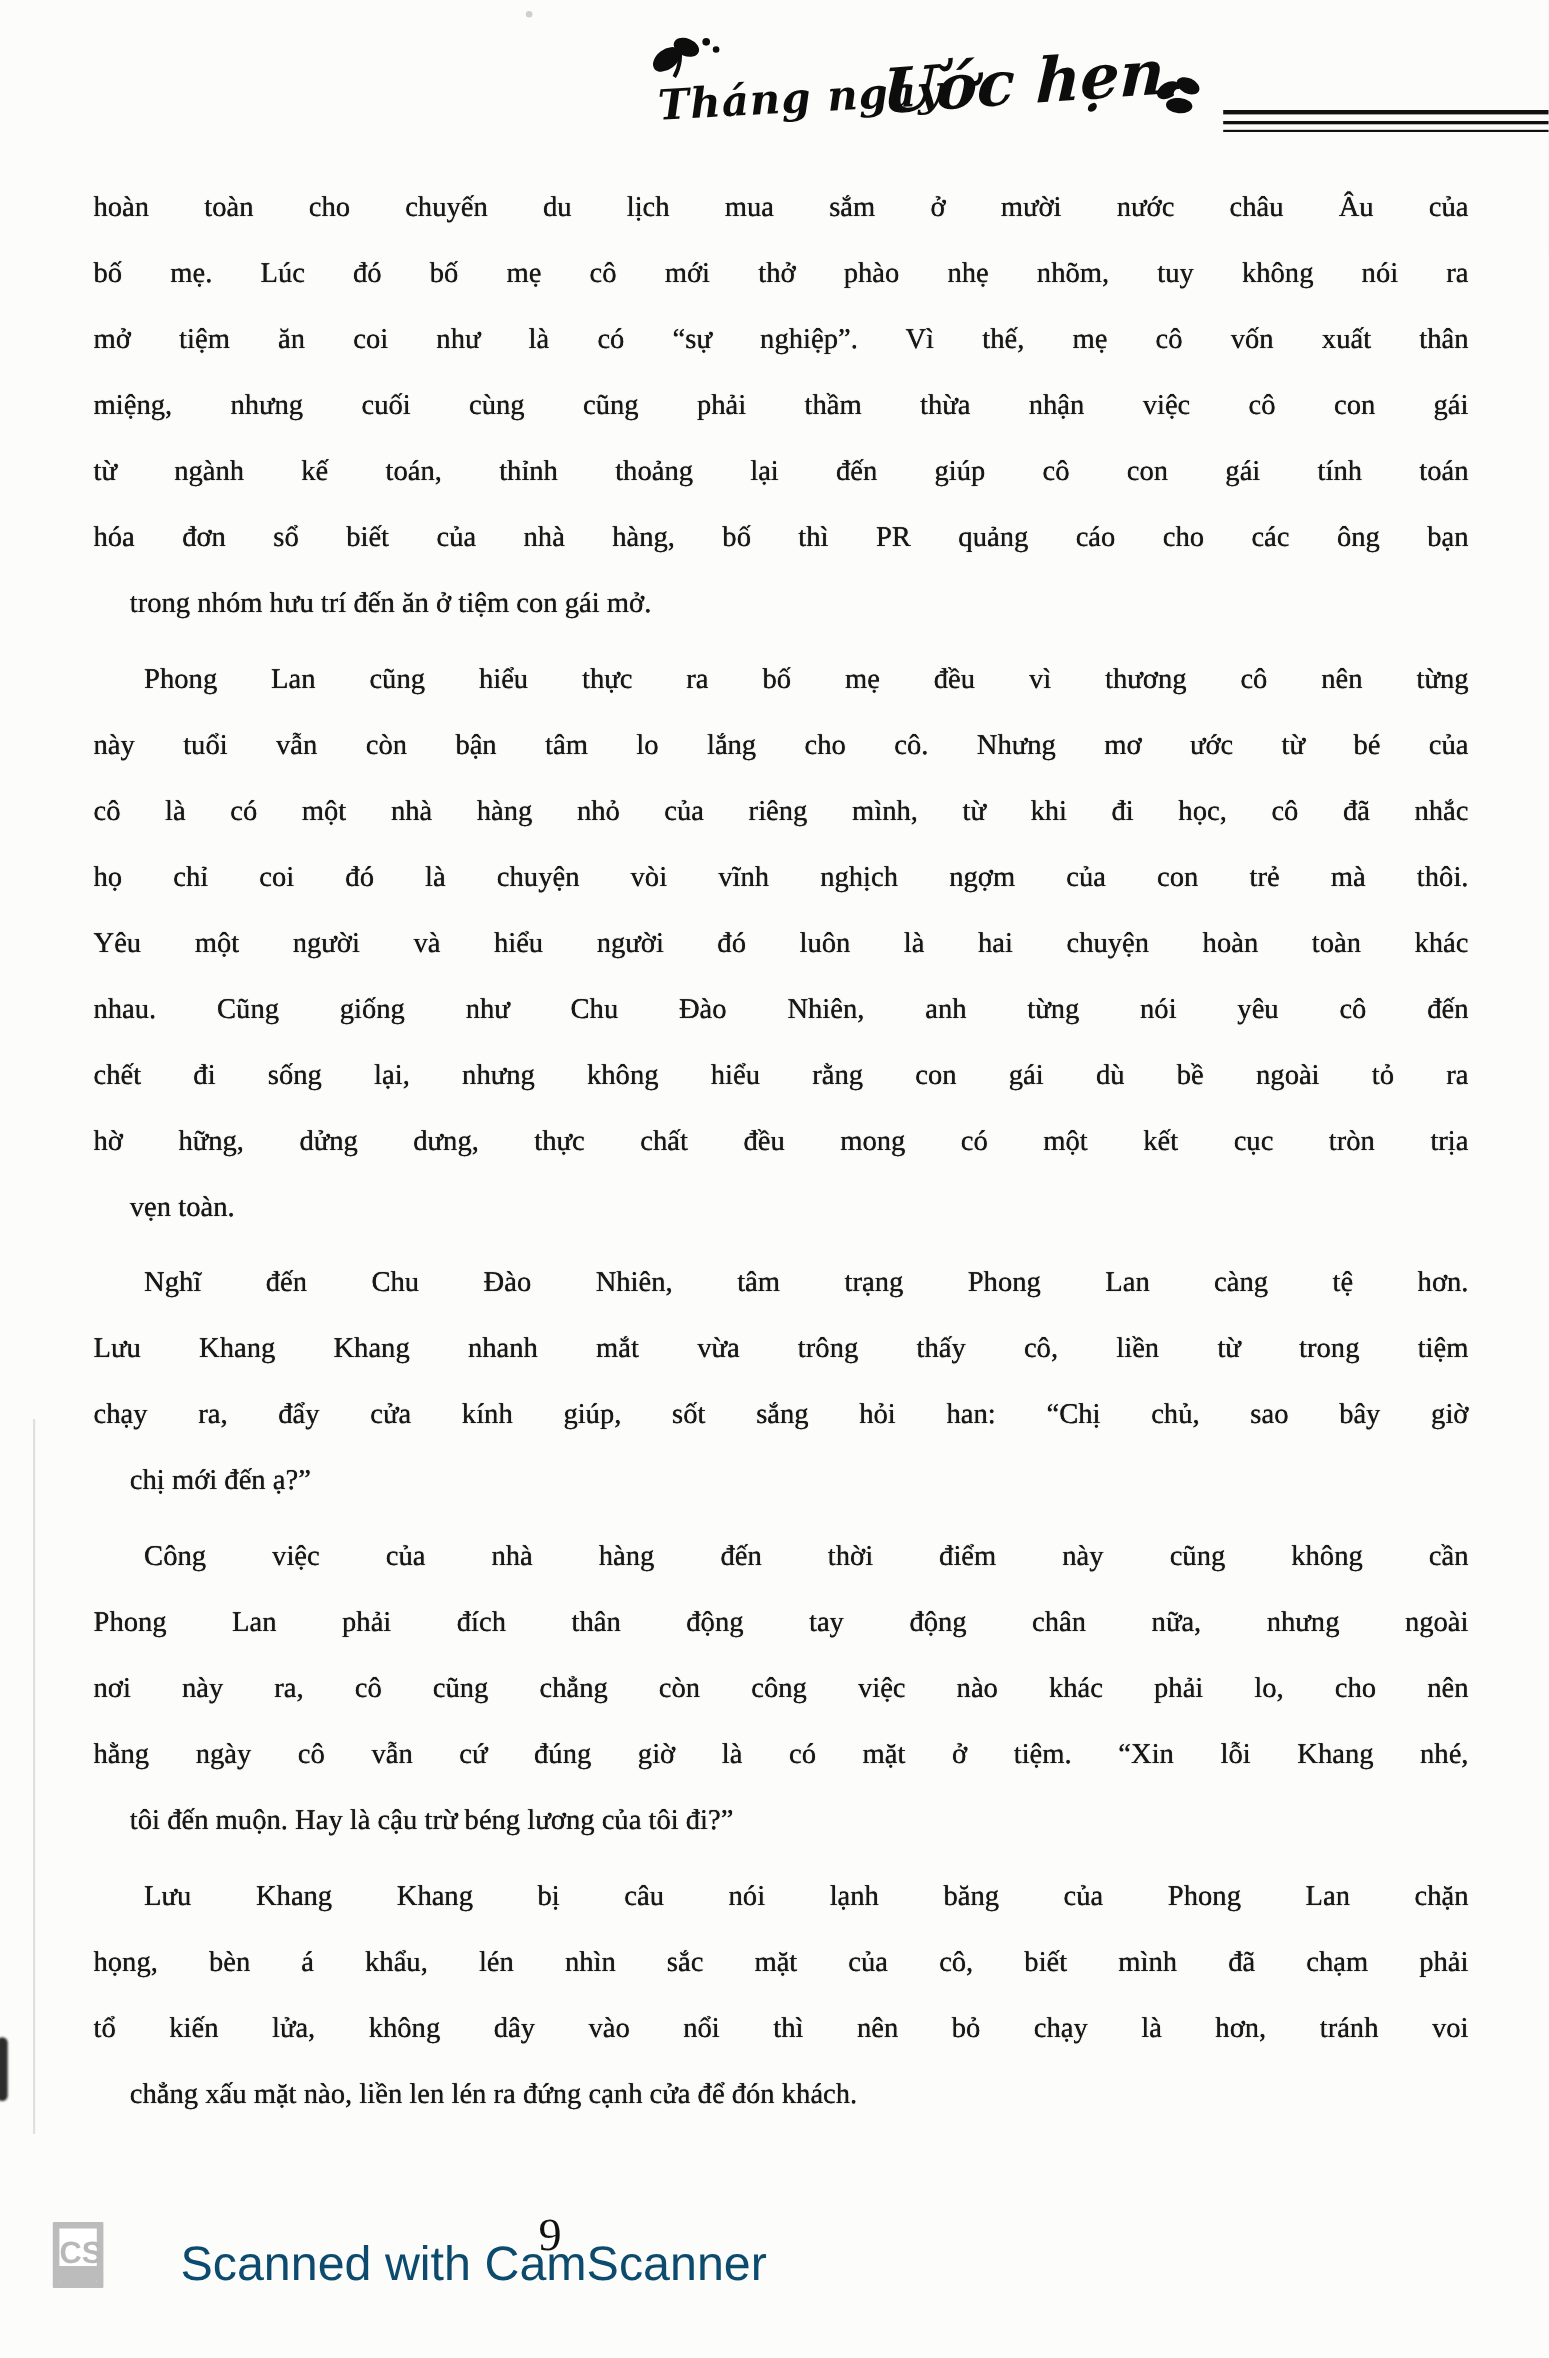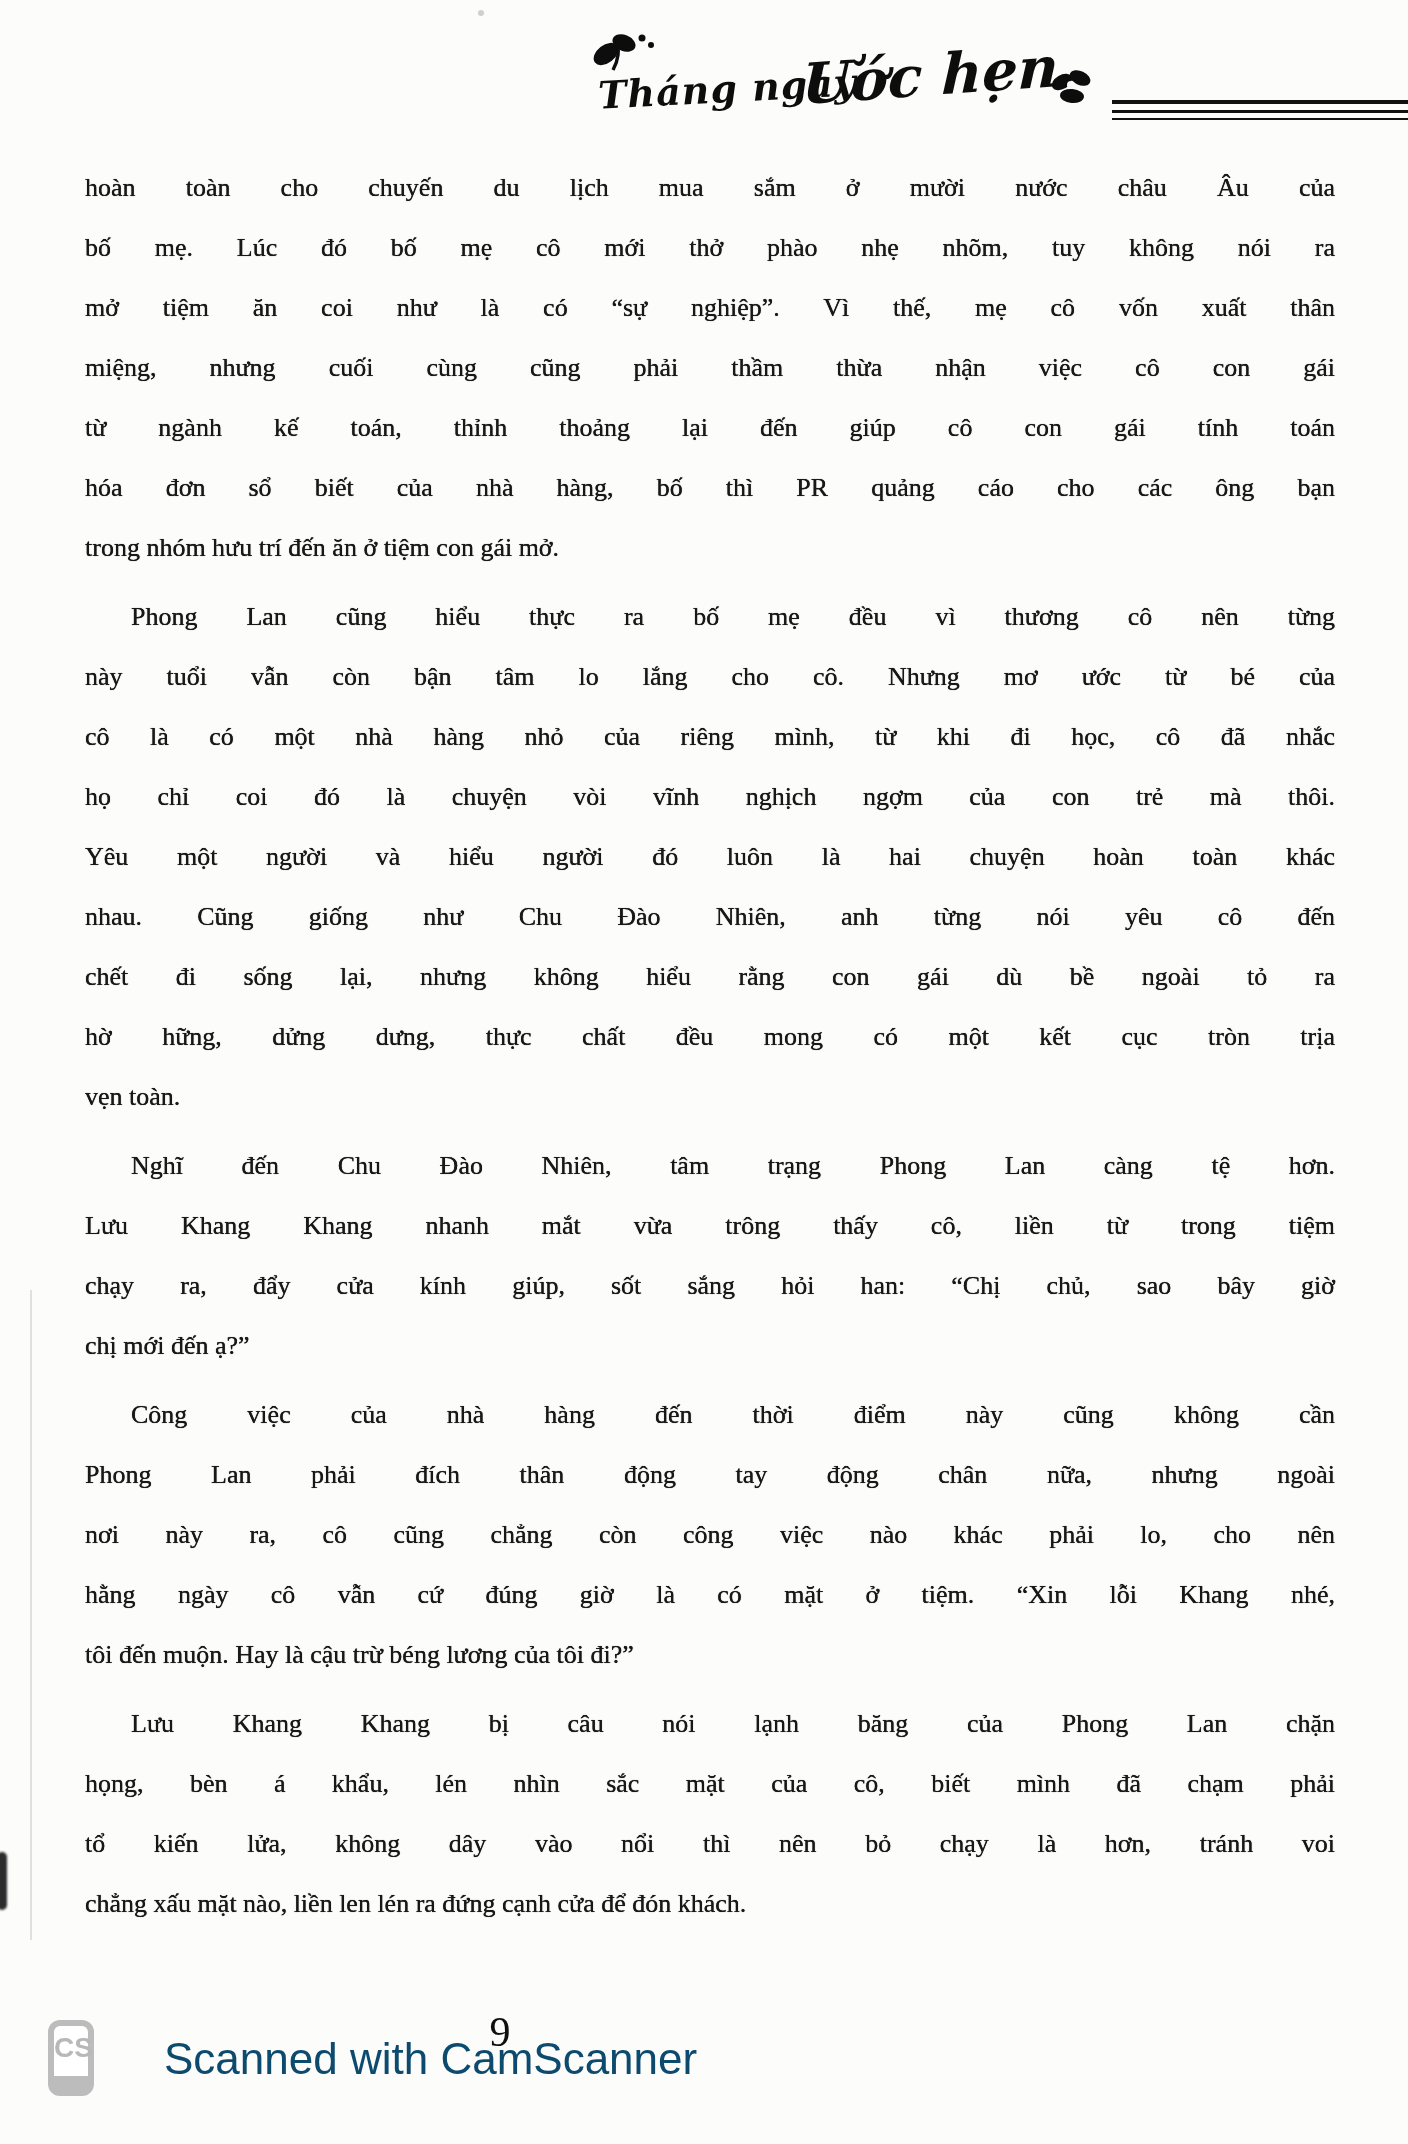--- a/index.html
+++ b/index.html
@@ -39,32 +39,32 @@
     font-size:26px;line-height:60px;
     text-shadow:0 0 .7px #000;
   }
   .para{margin:0 0 9px 0;}
   .line{
     text-align:justify;text-align-last:justify;
     -moz-text-align-last:justify;
     white-space:nowrap;
     overflow:visible;
   }
-  .line.last{text-align-last:left;}
+  .line.last{text-align-last:left;margin-left:33px;}
   .line.indent{text-indent:46px;}
 
   
   .page-number{
     position:absolute;left:470px;top:2008px;width:60px;
     text-align:center;font-size:42px;color:#101010;z-index:3;
   }
   .watermark{position:absolute;left:48px;top:2018px;height:76px;z-index:1;}
   .cs-logo{
-    position:absolute;left:0;top:2px;width:46px;height:76px;
-    border:6px solid #bcbcbc;border-radius:12px;background:#fff;
+    position:absolute;left:0;top:2px;width:46px;height:60px;
+    border:6px solid #bcbcbc;border-radius:1px;background:#fff;
     box-sizing:border-box;
   }
   .cs-logo .cs-letters{
     position:absolute;left:0;right:0;top:6px;text-align:center;
     font-family:"Liberation Sans",sans-serif;font-weight:bold;
     font-size:28px;color:#b8b8b8;
   }
   .cs-logo .cs-band{
     position:absolute;left:-1px;right:-1px;bottom:-1px;height:15px;
     background:#bcbcbc;border-radius:0 0 4px 4px;

